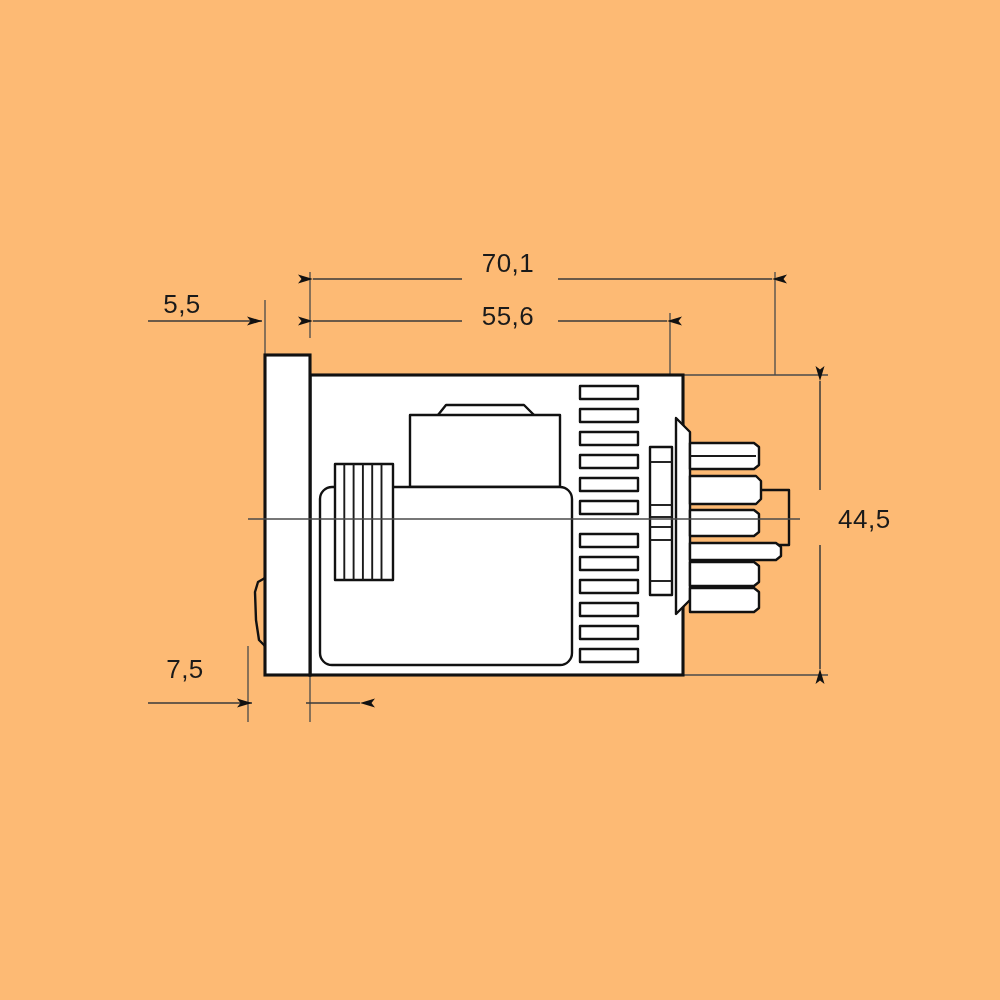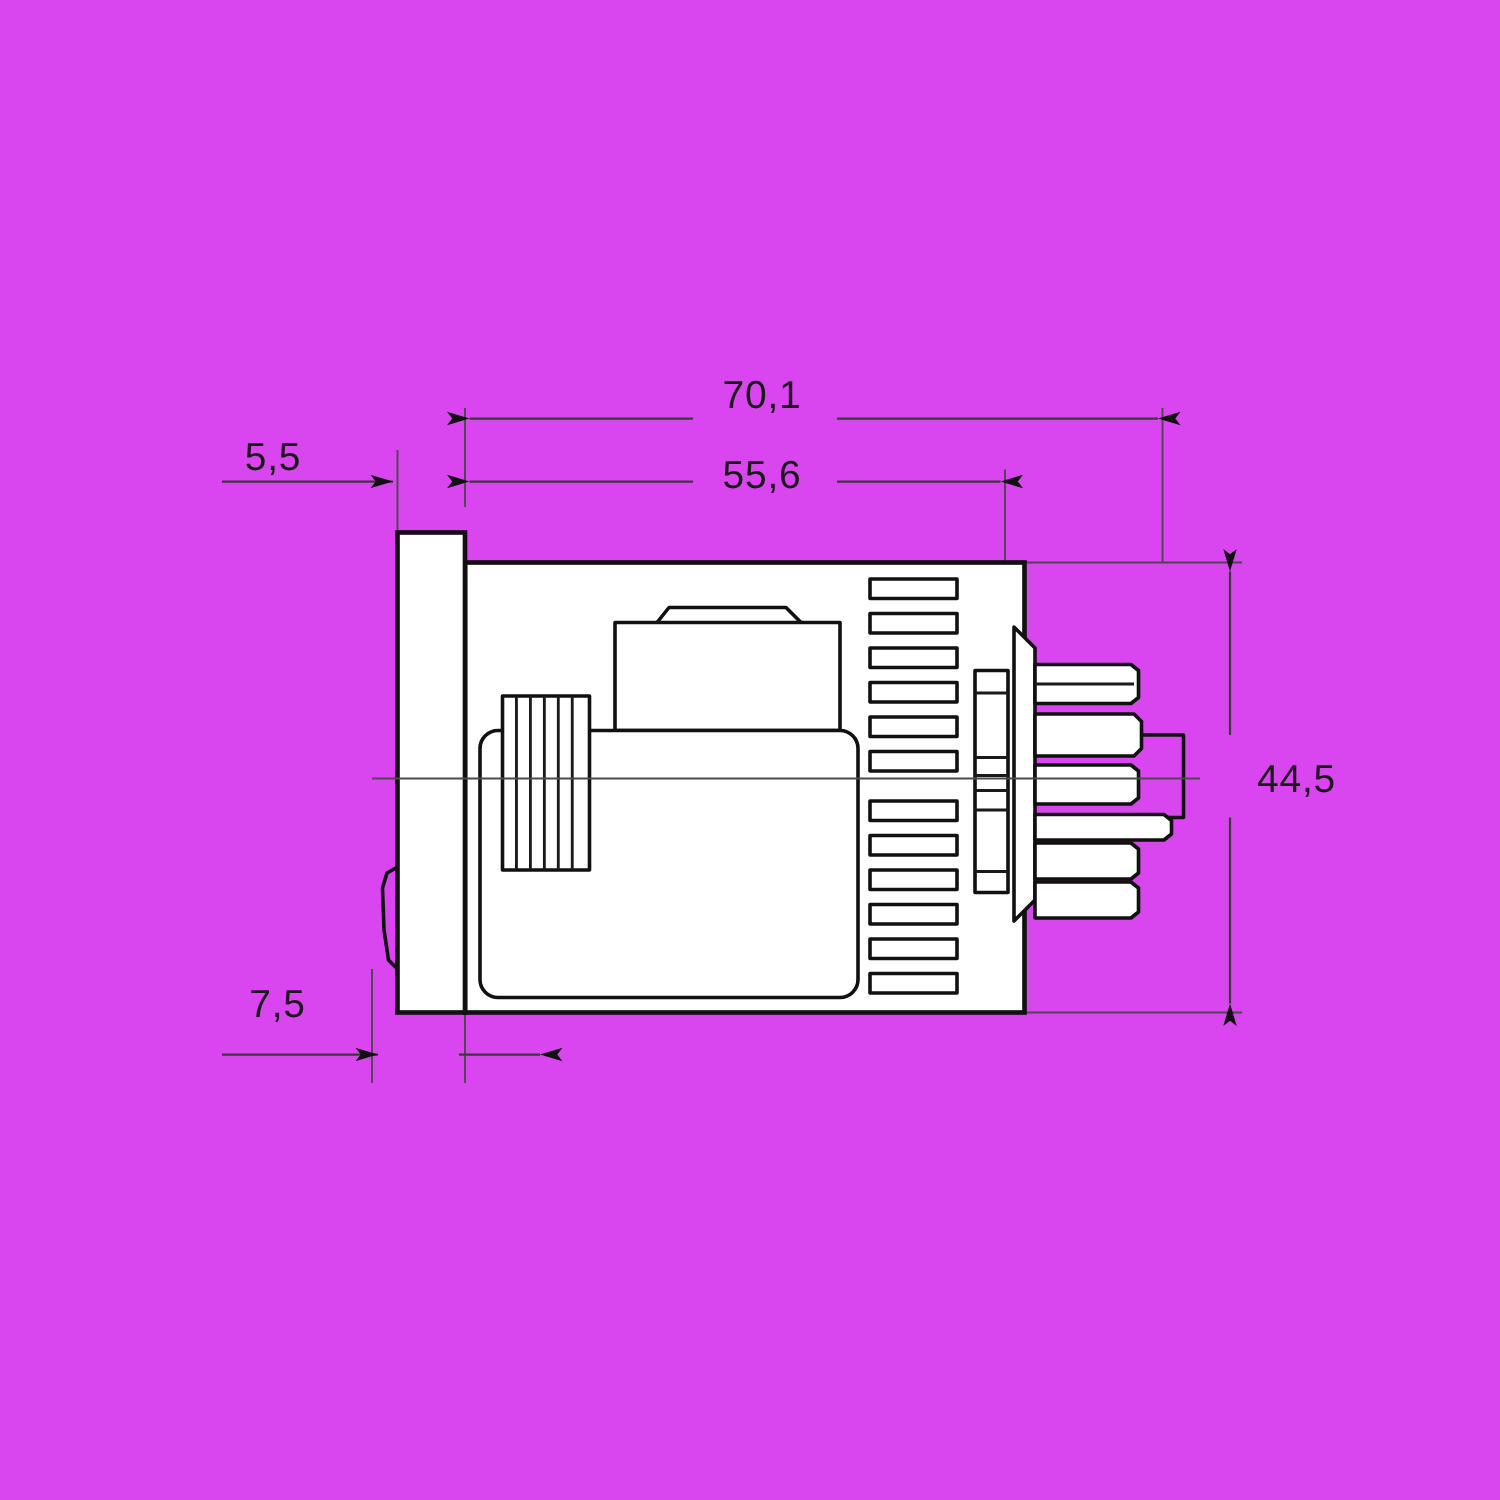--- a/index.html
+++ b/index.html
@@ -11,21 +11,21 @@
   body {
     width: 1000px;
     height: 1000px;
     font-family: "Liberation Sans", sans-serif;
     overflow: hidden;
   }
   #drawing-root {
     position: relative;
     width: 1000px;
     height: 1000px;
-    background: #d946ef;
+    background: #fdba74;
     text-decoration: underline;
   }
   svg.drawing-canvas {
     display: block;
     width: 1000px;
     height: 1000px;
   }
   .dim-text {
     font-family: "Liberation Sans", sans-serif;
     font-size: 26px;

